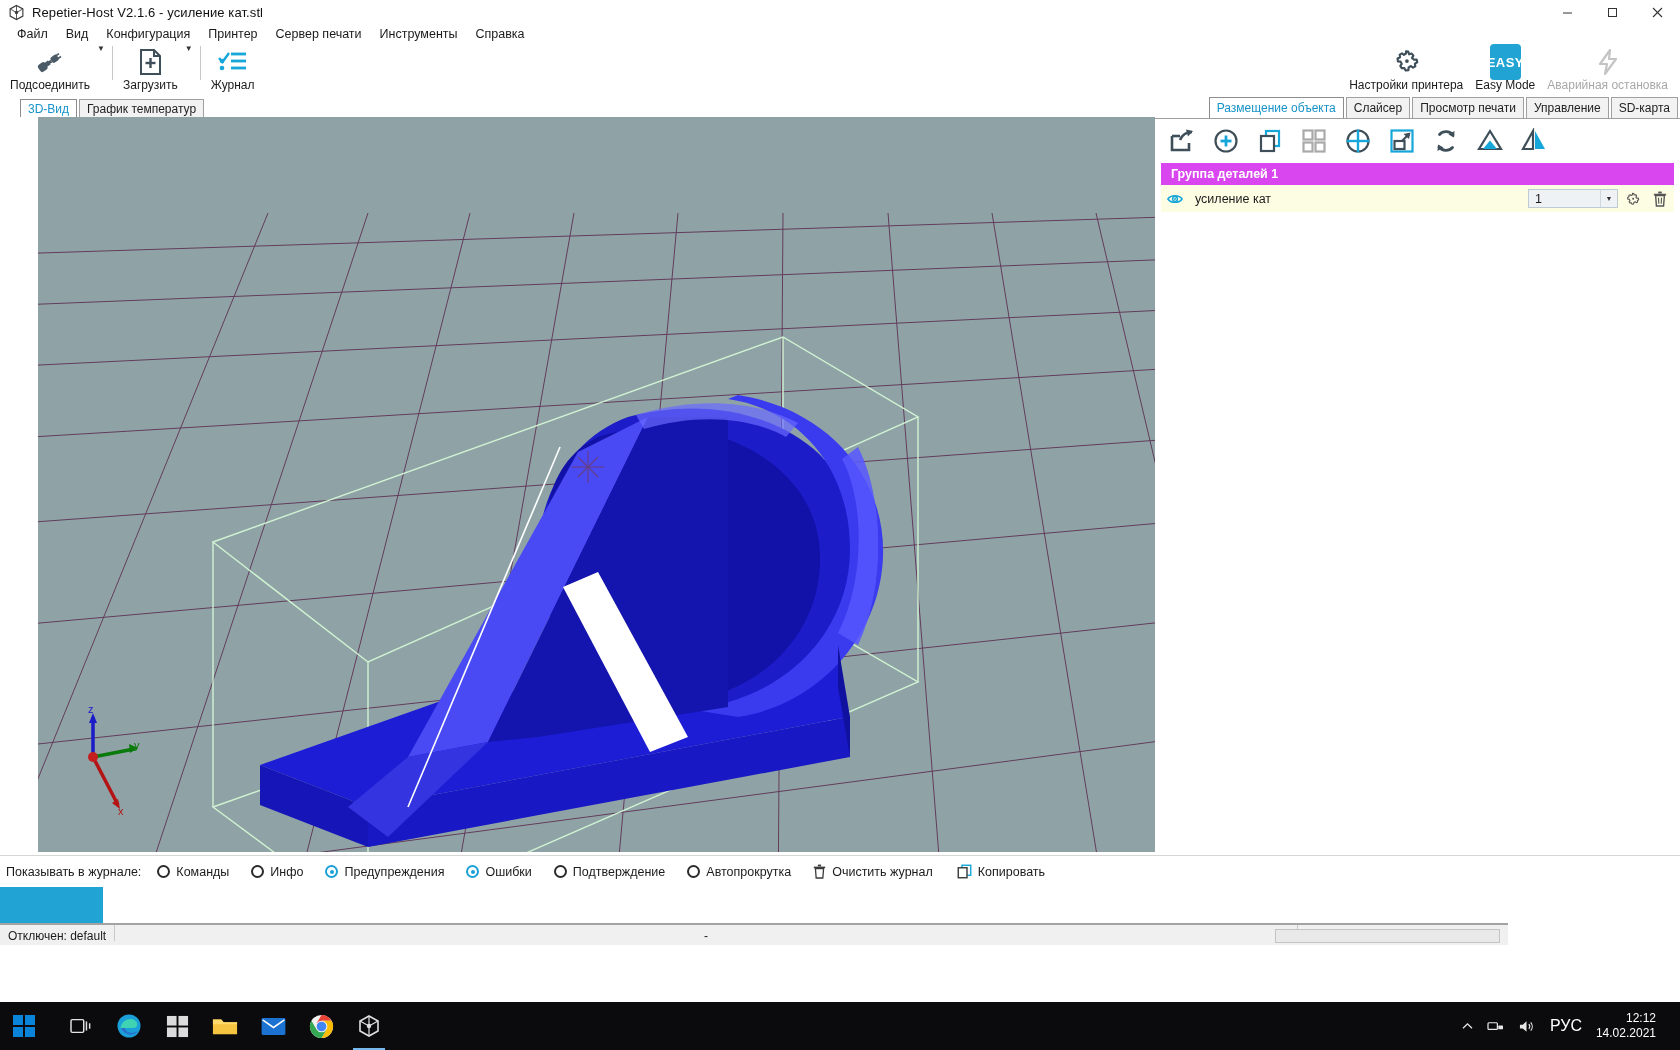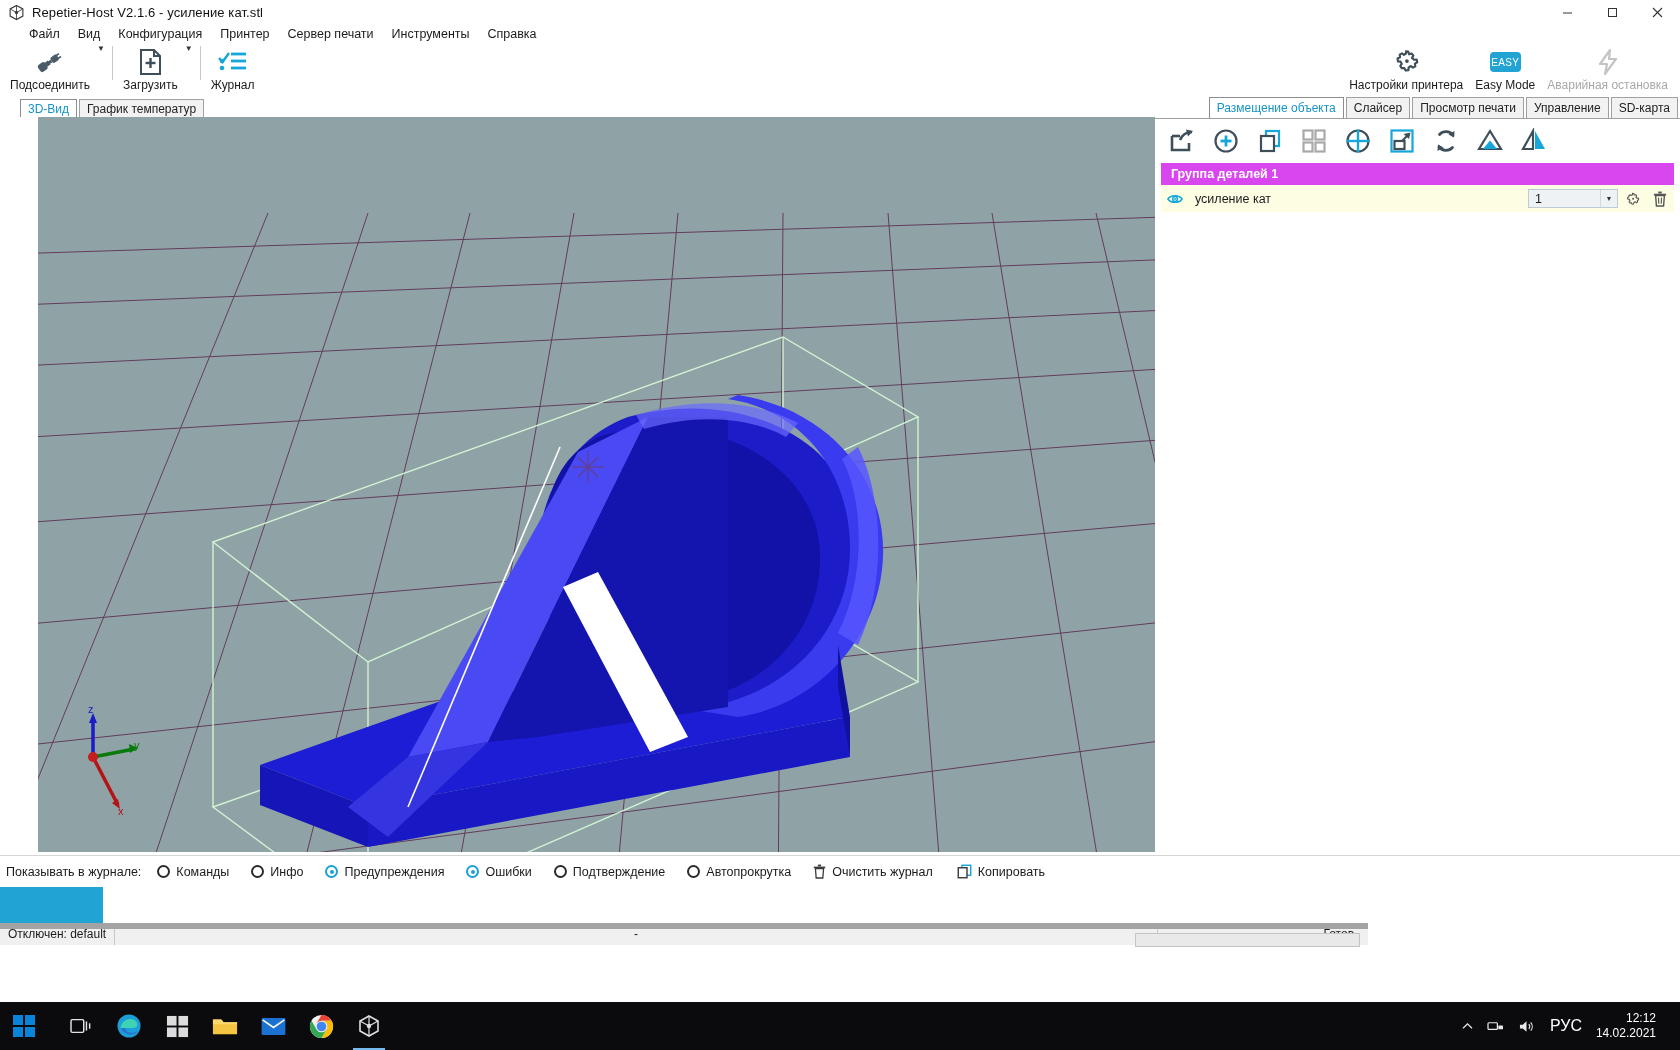--- a/index.html
+++ b/index.html
@@ -25,21 +25,21 @@
   .titlebar .title-text { font-size: 13px; color: #111; letter-spacing: 0.1px; }
   .win-buttons { position: absolute; right: 0; top: 0; display: flex; height: 24px; }
   .win-btn {
     width: 45px; height: 24px; display: flex; align-items: center; justify-content: center;
     color: #333; font-size: 13px; cursor: default;
   }
 
   
   .menubar {
     position: absolute; top: 24px; left: 0; width: 1680px; height: 20px;
-    display: flex; align-items: center; background: #ffffff; padding-left: 20px;
+    display: flex; align-items: center; background: #ffffff; padding-left: 8px;
   }
   .menu-item {
     padding: 2px 9px; font-size: 12.5px; color: #1b1b1b; cursor: default;
   }
 
   
   .toolbar {
     position: absolute; top: 44px; left: 0; width: 1680px; height: 52px;
     background: #ffffff;
   }
@@ -50,23 +50,23 @@
   }
   .tb-ico { height: 30px; display: flex; align-items: center; justify-content: center; }
   .tb-lbl { font-size: 12px; color: #1b1b1b; margin-top: 1px; white-space: nowrap; }
   .tb-lbl.dim { color: #a8a8a8; }
   .tb-caret {
     display: flex; align-items: flex-end; padding-bottom: 16px; padding-left: 1px; padding-right: 3px;
     font-size: 8px; color: #333; cursor: default;
   }
   .tb-sep { width: 1px; height: 34px; background: #c9c9c9; margin: 2px 4px 0 4px; }
   .easy-badge {
-    width: 31px; height: 20px; background: #21a3d4; border-radius: 4px;
+    width: 31px; height: 36px; background: #21a3d4; border-radius: 4px;
     display: flex; align-items: center; justify-content: center;
-    color: #fff; font-size: 10px; font-weight: normal; letter-spacing: 0.4px;
+    color: #fff; font-size: 13px; font-weight: bold; letter-spacing: 0.4px;
   }
 
   
   .viewtabs {
     position: absolute; top: 98px; left: 0; width: 1155px; height: 19px;
     background: #fff; display: flex; align-items: flex-end; padding-left: 20px;
   }
   .vtab {
     height: 18px; padding: 1px 7px 0 7px; font-size: 12px;
     border: 1px solid #a0a0a0; border-bottom: none; background: #f2f2f2;
@@ -120,23 +120,23 @@
   .logarea {
     position: absolute; top: 887px; left: 0; width: 1680px; height: 36px;
     background: #ffffff;
   }
   .log-highlight {
     position: absolute; top: 0; left: 0; width: 103px; height: 36px; background: #21a3d4;
   }
 
   
   .statusbar {
-    position: absolute; top: 923px; left: 0; width: 1368px; height: 22px;
-    background: #f0f0f0; border-top: 6px solid #a3a3a3;
-    display: flex; align-items: flex-end; font-size: 12px; color: #1b1b1b;
+    position: absolute; top: 923px; left: 0; width: 1508px; height: 22px;
+    background: #f0f0f0; border-top: 2px solid #a3a3a3;
+    display: flex; align-items: flex-start; font-size: 12px; color: #1b1b1b;
   }
   .sb-seg { padding: 0 8px; height: 22px; display: flex; align-items: center; }
   .sb-sep { width: 1px; height: 16px; background: #c8c8c8; }
   .sb-progress {
     position: absolute; right: 8px; top: 4px; width: 225px; height: 14px;
     background: #e9e9e9; border: 1px solid #c4c4c4;
   }
 
   
   .rightpanel {

